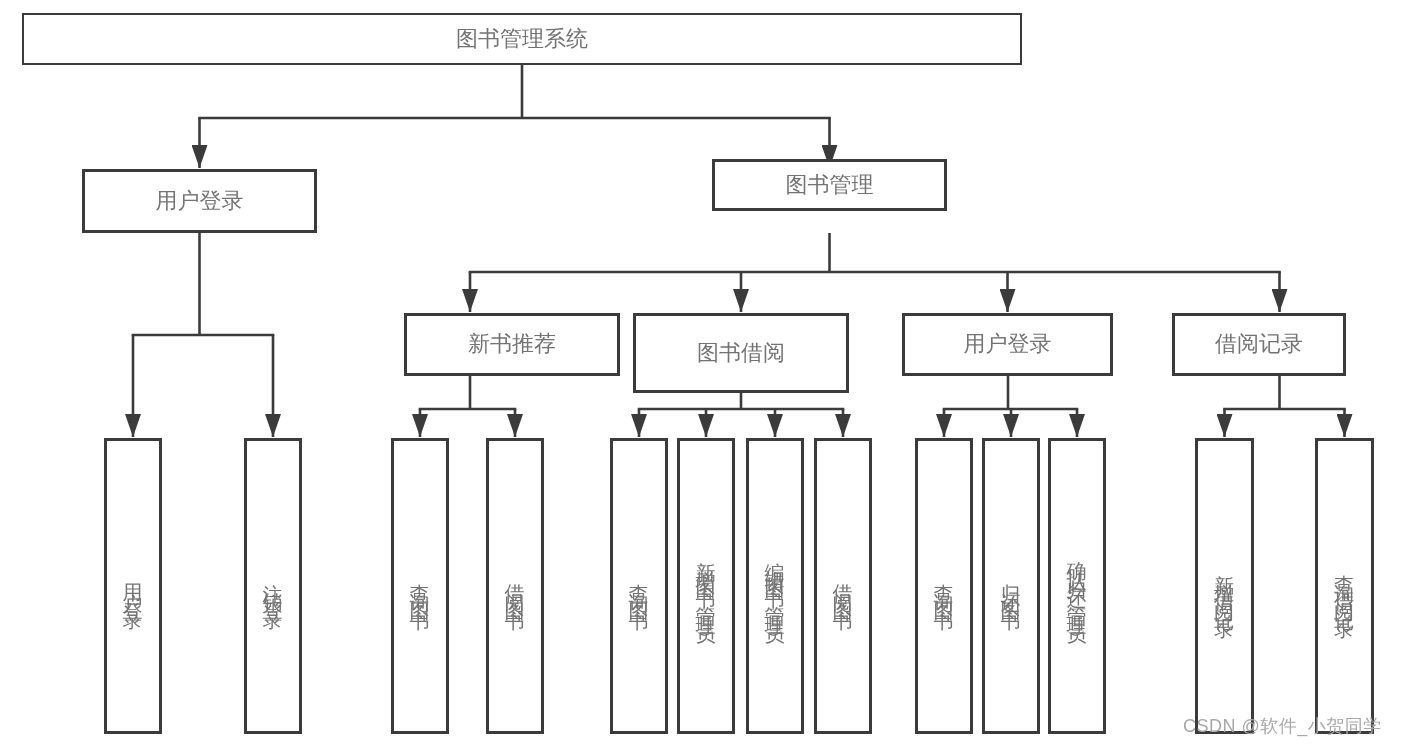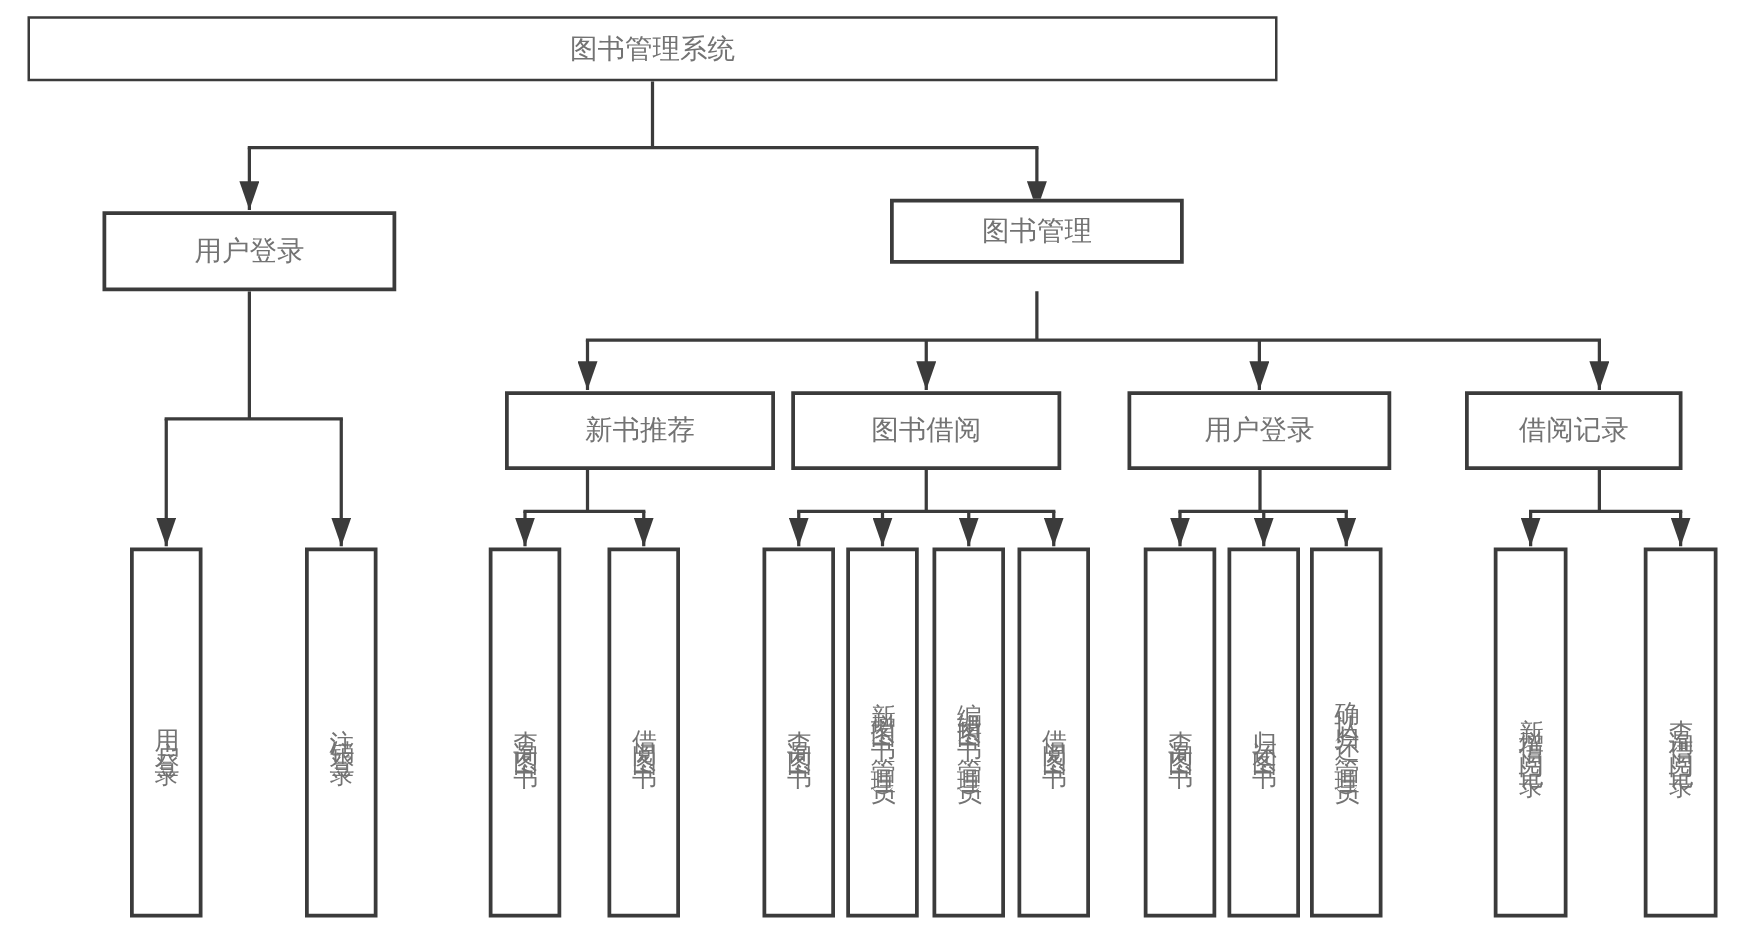--- a/index.html
+++ b/index.html
@@ -84,21 +84,21 @@
       <line x1="1344.5" y1="409" x2="1344.5" y2="437" marker-end="url(#arrow)"></line>
     </g>
   </svg>
 
   <div class="box root" style="left:22px;top:13px;width:1000px;height:52px;">图书管理系统</div>
 
   <div class="box" style="left:82px;top:169px;width:235px;height:64px;">用户登录</div>
   <div class="box" style="left:712px;top:159px;width:235px;height:52px;">图书管理</div>
 
   <div class="box" style="left:362px;top:313px;width:216px;height:63px;margin-left:42px;">新书推荐</div>
-  <div class="box" style="left:633px;top:313px;width:216px;height:63px;">图书借阅</div>
+  <div class="box" style="left:633px;top:313px;width:216px;height:80px;">图书借阅</div>
   <div class="box" style="left:902px;top:313px;width:211px;height:63px;">用户登录</div>
   <div class="box" style="left:1172px;top:313px;width:174px;height:63px;">借阅记录</div>
 
   <div class="box leaf" style="left:104px;top:438px;width:58px;height:296px;">用户登录</div>
   <div class="box leaf" style="left:244px;top:438px;width:58px;height:296px;">注销登录</div>
 
   <div class="box leaf" style="left:391px;top:438px;width:58px;height:296px;">查询图书</div>
   <div class="box leaf" style="left:486px;top:438px;width:58px;height:296px;">借阅图书</div>
 
   <div class="box leaf" style="left:610px;top:438px;width:58px;height:296px;">查询图书</div>
@@ -106,14 +106,15 @@
   <div class="box leaf" style="left:746px;top:438px;width:58px;height:296px;">编辑图书（管理员）</div>
   <div class="box leaf" style="left:814px;top:438px;width:58px;height:296px;">借阅图书</div>
 
   <div class="box leaf" style="left:915px;top:438px;width:58px;height:296px;">查询图书</div>
   <div class="box leaf" style="left:982px;top:438px;width:58px;height:296px;">归还图书</div>
   <div class="box leaf" style="left:1048px;top:438px;width:58px;height:296px;">确认归还（管理员）</div>
 
   <div class="box leaf" style="left:1195px;top:438px;width:59px;height:296px;">新增借阅记录</div>
   <div class="box leaf" style="left:1315px;top:438px;width:59px;height:296px;">查询借阅记录</div>
 
+  <div class="watermark">CSDN @软件_小贺同学</div>
 
 </div>
 
 </body></html>

